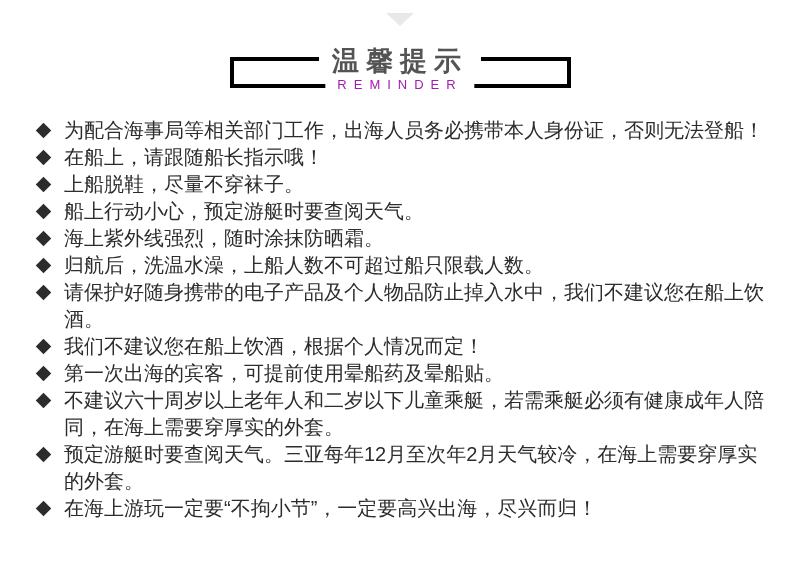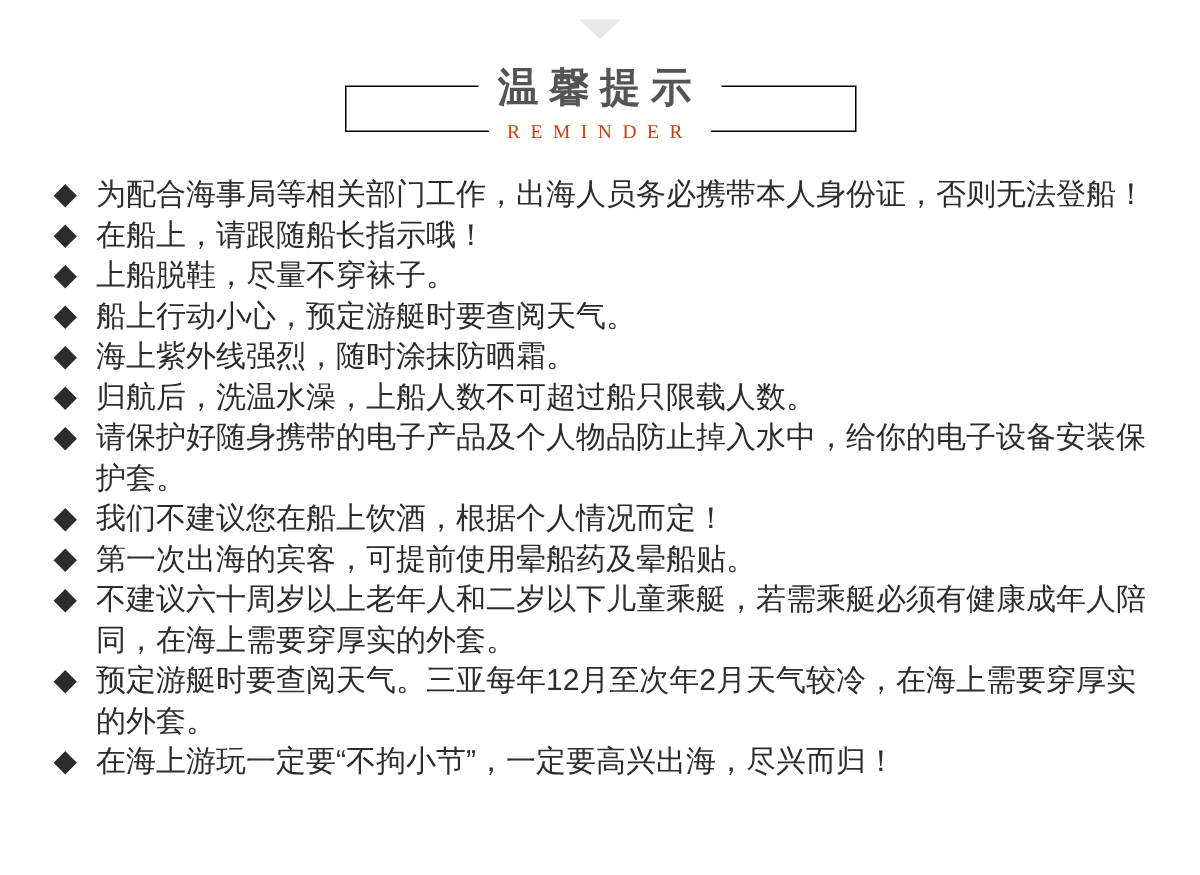--- a/index.html
+++ b/index.html
@@ -24,22 +24,21 @@
     border-left: 14px solid transparent;
     border-right: 14px solid transparent;
     border-top: 13px solid #e8e8e8;
   }
   
   .title-frame {
     position: relative;
     width: 341px;
     height: 31px;
     margin: 31px auto 0 auto;
-    border: 1px solid #000000;
-    font-family: Liberation Serif, serif;
+    border: 4px solid #000000;
   }
   .main-title {
     position: absolute;
     top: -15px;
     left: 50%;
     transform: translateX(-50%);
     background: #ffffff;
     padding: 0 13px;
     font-size: 27px;
     font-weight: bold;
@@ -49,21 +48,21 @@
     line-height: 31px;
   }
   .sub-title {
     position: absolute;
     bottom: -9px;
     left: 50%;
     transform: translateX(-50%);
     background: #ffffff;
     padding: 0 12px;
     font-size: 13px;
-    color: #c2410c;
+    color: #a21caf;
     letter-spacing: 7px;
     white-space: nowrap;
     line-height: 17px;
   }
   
   .reminder-list {
     list-style: none;
     margin: 29px 26px 16px 36px;
   }
   .item {
@@ -117,21 +116,21 @@
       <li class="item">
         <span class="diamond"></span>
         <span class="item-text">海上紫外线强烈，随时涂抹防晒霜。</span>
       </li>
       <li class="item">
         <span class="diamond"></span>
         <span class="item-text">归航后，洗温水澡，上船人数不可超过船只限载人数。</span>
       </li>
       <li class="item">
         <span class="diamond"></span>
-        <span class="item-text">请保护好随身携带的电子产品及个人物品防止掉入水中，给你的电子设备安装保护套。</span>
+        <span class="item-text">请保护好随身携带的电子产品及个人物品防止掉入水中，我们不建议您在船上饮酒。</span>
       </li>
       <li class="item">
         <span class="diamond"></span>
         <span class="item-text">我们不建议您在船上饮酒，根据个人情况而定！</span>
       </li>
       <li class="item">
         <span class="diamond"></span>
         <span class="item-text">第一次出海的宾客，可提前使用晕船药及晕船贴。</span>
       </li>
       <li class="item">

